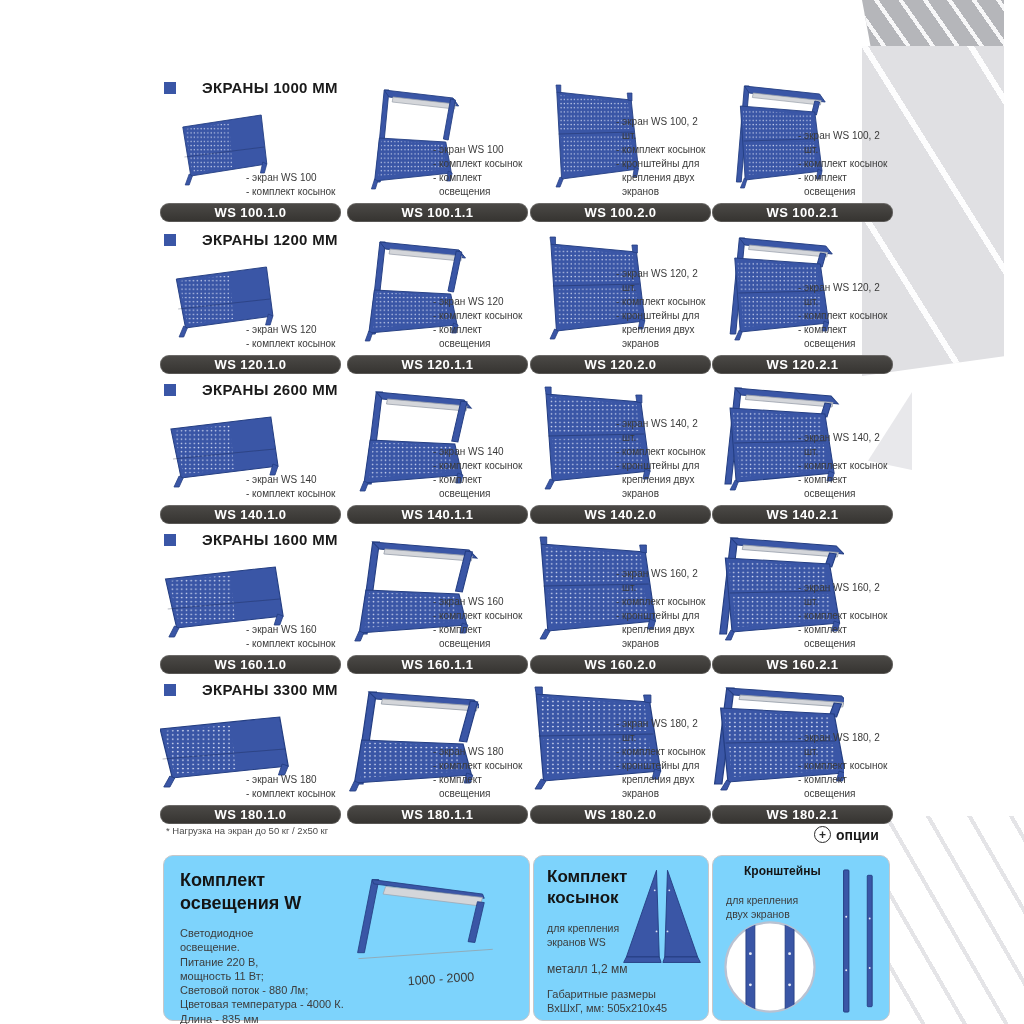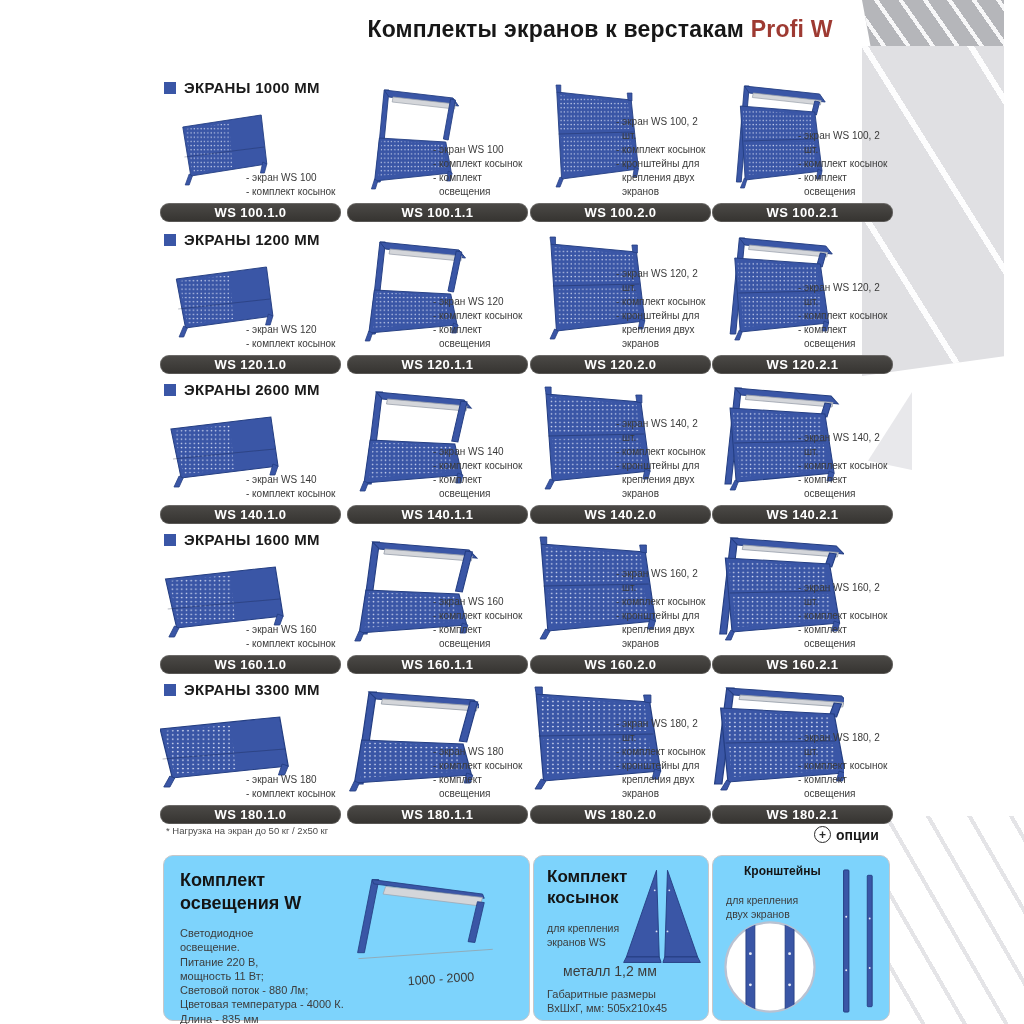--- a/index.html
+++ b/index.html
@@ -35,21 +35,21 @@
   }
   
   .title{
     position:absolute;left:300px;top:16px;width:600px;margin:0;
     font-size:23px;font-weight:bold;letter-spacing:.2px;text-align:center;
     color:#171717;white-space:nowrap;
   }
   .title .red{color:var(--brand-red);}
   
   .prod-section{position:absolute;left:160px;width:742px;height:150px;}
-  .sec-head{position:absolute;left:4px;top:4px;display:flex;align-items:center;gap:8px;}
+  .sec-head{position:absolute;left:4px;top:4px;display:flex;align-items:center;gap:26px;}
   .sec-square{width:12px;height:12px;background:var(--blue);display:inline-block;}
   .sec-title{font-size:15px;font-weight:bold;color:#1a1a1a;letter-spacing:.3px;}
   .cell{position:absolute;top:0;width:184px;height:150px;}
   .prod-img{position:absolute;left:0;top:2px;width:132px;height:122px;}
   .psvg{width:132px;height:122px;display:block;}
   .bullets{
     position:absolute;left:86px;bottom:26px;width:97px;margin:0;padding:0;
     list-style:none;font-size:10px;line-height:1.4;color:#3a3a3a;
   }
   .bullet{padding-left:6px;text-indent:-6px;}
@@ -79,41 +79,40 @@
   .bx-text{position:absolute;color:#3c3c3c;white-space:pre-line;line-height:1.3;}
   #box-lighting{left:163px;width:367px;}
   #box-lighting .bx-title{left:16px;top:13px;font-size:18px;}
   #box-lighting .bx-text{left:16px;top:70px;font-size:11px;}
   .bx1-img{position:absolute;left:172px;top:10px;width:186px;height:102px;}
   .bx1-dim{position:absolute;left:212px;top:116px;width:130px;text-align:center;
     font-size:12.5px;color:#3c3c3c;transform:rotate(-4deg);}
   #box-gussets{left:533px;width:176px;}
   #box-gussets .bx-title{left:13px;top:10px;font-size:17px;}
   .bx2-b1{left:13px;top:66px;font-size:10.5px;}
-  .bx2-b2{left:13px;top:106px;font-size:14px;margin-left:16px;}
+  .bx2-b2{left:13px;top:106px;font-size:12px;}
   .bx2-b3{left:13px;top:131px;font-size:11px;}
   .bx2-img{position:absolute;left:86px;top:8px;width:84px;height:112px;}
   #box-brackets{left:712px;width:178px;}
   #box-brackets .bx-title{left:31px;top:8px;font-size:12px;}
   .bx3-b1{left:13px;top:38px;font-size:10.5px;}
   .bx3-circle{position:absolute;left:8px;top:62px;width:98px;height:98px;}
   .bx3-strip1{position:absolute;left:128px;top:12px;width:10px;height:146px;}
   .bx3-strip2{position:absolute;left:152px;top:15px;width:9px;height:140px;}
 </style>
 </head>
 <body>
 
 <div class="page">
 
   <div class="deco-top-band"></div>
   <div class="deco-panel"></div>
   <div class="deco-wedge"></div>
   <div class="deco-bottom"></div>
 
-  <h1 class="title"><span>Комплекты экранов к верстакам</span> <span class="red">Profi W</span></h1>
 
   <svg width="0" height="0" style="position:absolute" aria-hidden="true">
     <defs>
       <pattern id="dotsPat" width="4.2" height="4.2" patternUnits="userSpaceOnUse">
         <circle cx="1.3" cy="1.3" r="0.75" fill="rgba(236,241,255,0.9)"></circle>
       </pattern>
     </defs>
   </svg>
 
   <div id="sections">

